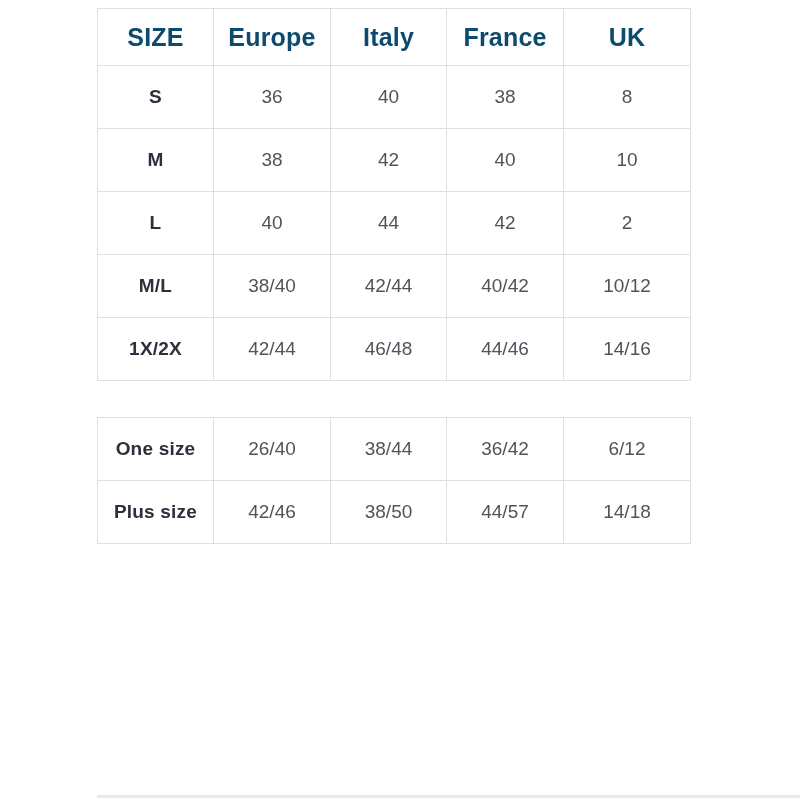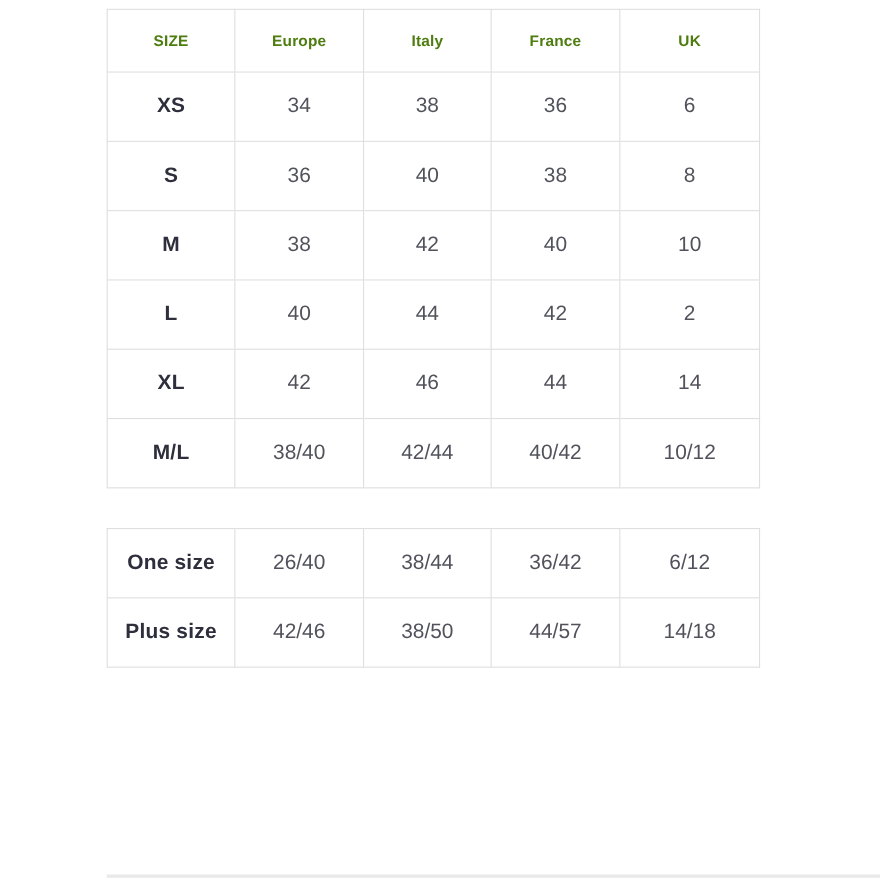--- a/index.html
+++ b/index.html
@@ -36,23 +36,23 @@
   col.c-uk     { width: 127px; }
   th, td {
     border: 1px solid #dfdfdf;
     text-align: center;
     vertical-align: middle;
     padding: 0;
     background: #ffffff;
   }
   thead th {
     height: 56px;
-    font-size: 14px;
+    font-size: 25px;
     font-weight: 700;
-    color: #4d7c0f;
+    color: #0c4a6e;
     letter-spacing: 0.2px;
   }
   tbody th {
     height: 62px;
     font-size: 19px;
     font-weight: 700;
     color: #2e2e3c;
     letter-spacing: 0.2px;
   }
   tbody td {
@@ -92,27 +92,20 @@
         <tr>
           <th>SIZE</th>
           <th>Europe</th>
           <th>Italy</th>
           <th>France</th>
           <th>UK</th>
         </tr>
       </thead>
       <tbody>
         <tr>
-          <th>XS</th>
-          <td>34</td>
-          <td>38</td>
-          <td>36</td>
-          <td>6</td>
-        </tr>
-        <tr>
           <th>S</th>
           <td>36</td>
           <td>40</td>
           <td>38</td>
           <td>8</td>
         </tr>
         <tr>
           <th>M</th>
           <td>38</td>
           <td>42</td>
@@ -120,32 +113,32 @@
           <td>10</td>
         </tr>
         <tr>
           <th>L</th>
           <td>40</td>
           <td>44</td>
           <td>42</td>
           <td>2</td>
         </tr>
         <tr>
-          <th>XL</th>
-          <td>42</td>
-          <td>46</td>
-          <td>44</td>
-          <td>14</td>
-        </tr>
-        <tr>
           <th>M/L</th>
           <td>38/40</td>
           <td>42/44</td>
           <td>40/42</td>
           <td>10/12</td>
+        </tr>
+        <tr>
+          <th>1X/2X</th>
+          <td>42/44</td>
+          <td>46/48</td>
+          <td>44/46</td>
+          <td>14/16</td>
         </tr>
       </tbody>
     </table>
 
     <div class="table-gap"></div>
 
     <table>
       <colgroup>
         <col class="c-label">
           <col class="c-europe">

